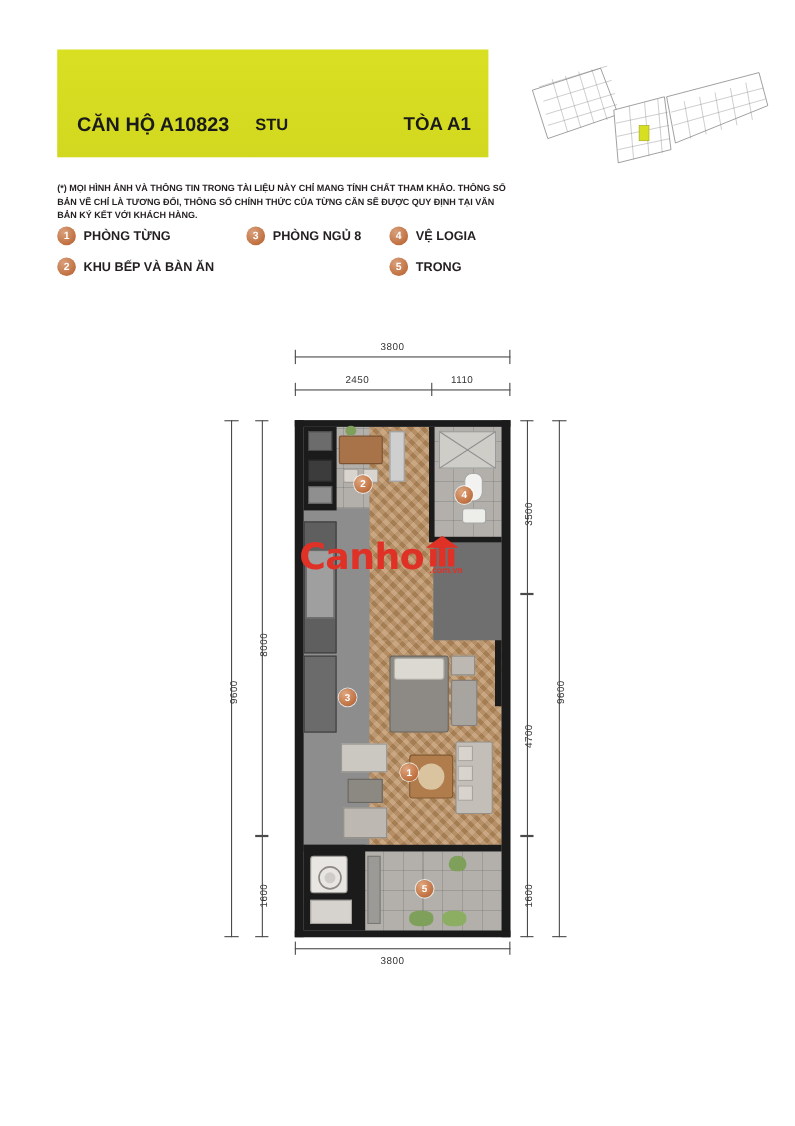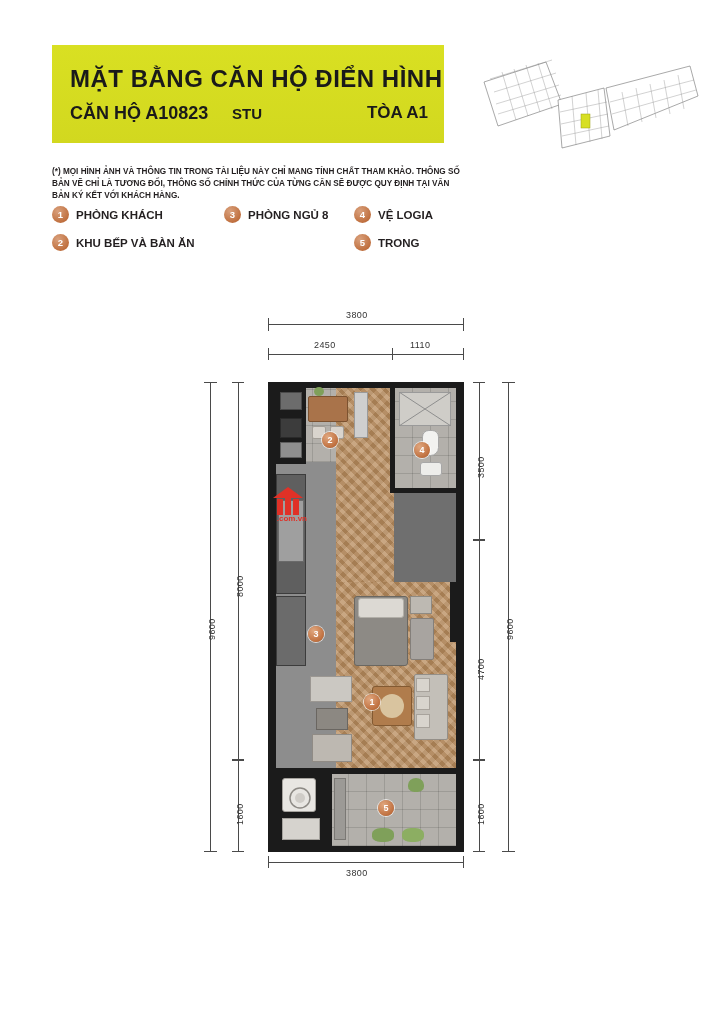--- a/index.html
+++ b/index.html
@@ -241,21 +241,20 @@
     bottom: -2px;
     font-size: 8px;
     font-weight: bold;
     color: #e03127;
   }
 </style>
 </head>
 <body>
 
 <div id="title-band">
-  <div class="t1">MẶT BẰNG CĂN HỘ ĐIỂN HÌNH</div>
   <div class="t2">CĂN HỘ A10823</div>
   <div class="t3">STU</div>
   <div class="t4">TÒA A1</div>
 </div>
 
 <div id="keyplan">
   <svg width="228" height="110" viewBox="0 0 228 110">
     <g stroke="#6f6f6f" stroke-width="0.6" fill="#ffffff">
 
       <polygon points="8,30 70,10 86,52 22,74"></polygon>
@@ -294,21 +293,21 @@
     <rect x="105" y="62" width="9" height="14" fill="#d7df23" stroke="#9a9f10" stroke-width="0.5"></rect>
   </svg>
 </div>
 
 <div id="disclaimer">(*) MỌI HÌNH ẢNH VÀ THÔNG TIN TRONG TÀI LIỆU NÀY CHỈ MANG TÍNH   CHẤT THAM KHẢO. THÔNG SỐ BẢN VẼ CHỈ LÀ TƯƠNG ĐỐI, THÔNG SỐ CHÍNH THỨC CỦA TỪNG CĂN SẼ ĐƯỢC QUY ĐỊNH TẠI VĂN BẢN KÝ KẾT VỚI KHÁCH HÀNG.</div>
 
 <div id="legend">
   <div class="legend-row">
     <div class="legend-item" style="left:0px; top:0px;">
       <span class="num-badge">1</span>
-      <span class="legend-label">PHÒNG KHÁCH</span>
+      <span class="legend-label">PHÒNG TỪNG</span>
     </div>
     <div class="legend-item" style="left:172px; top:0px;">
       <span class="num-badge">3</span>
       <span class="legend-label">PHÒNG NGỦ 8</span>
     </div>
     <div class="legend-item" style="left:302px; top:0px;">
       <span class="num-badge">4</span>
       <span class="legend-label">VỆ LOGIA</span>
     </div>
   </div>
@@ -458,20 +457,21 @@
 
     <div class="plan-badge" style="left:54px; top:50px;">2</div>
     <div class="plan-badge" style="left:146px; top:60px;">4</div>
     <div class="plan-badge" style="left:40px; top:244px;">3</div>
     <div class="plan-badge" style="left:96px; top:312px;">1</div>
     <div class="plan-badge" style="left:110px; top:418px;">5</div>
   </div>
 </div>
 
 <div id="watermark">
+  <span class="wm-text">Canho</span>
   <span class="wm-mark">
     <svg width="34" height="34" viewBox="0 0 34 34">
       <rect x="4" y="12" width="6" height="16" fill="#e03127"></rect>
       <rect x="12" y="6" width="6" height="22" fill="#e03127"></rect>
       <rect x="20" y="12" width="6" height="16" fill="#e03127"></rect>
       <polygon points="15,0 30,11 0,11" fill="#e03127"></polygon>
     </svg>
     <span class="wm-sub">.com.vn</span>
   </span>
 </div>

